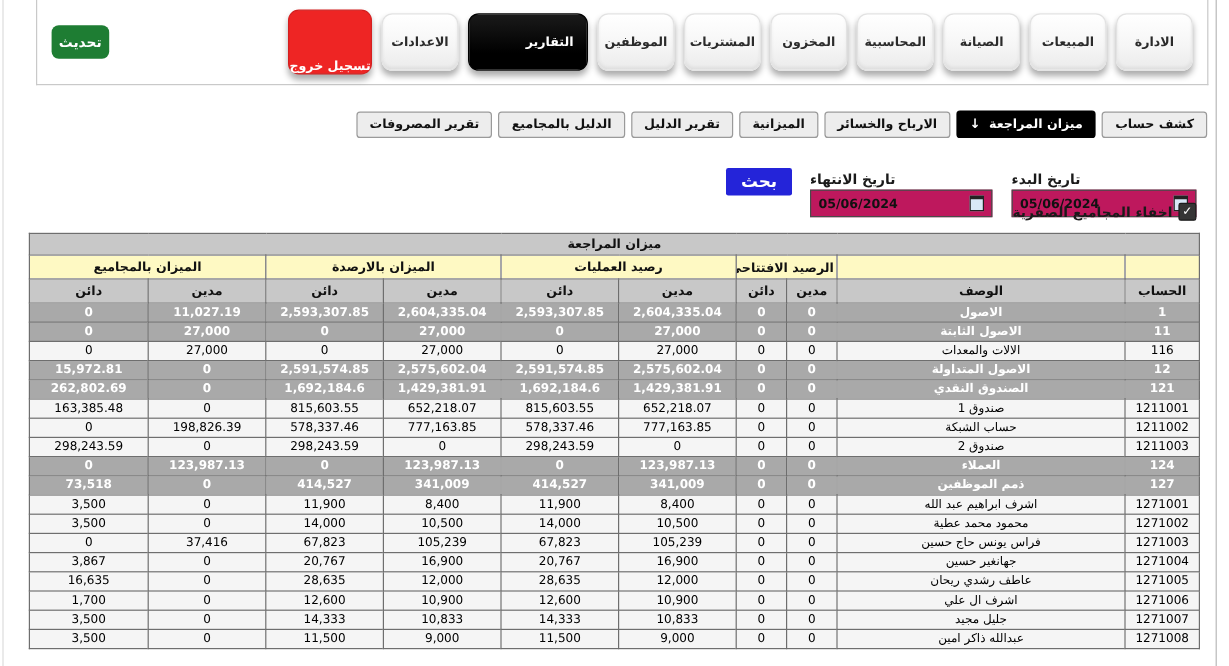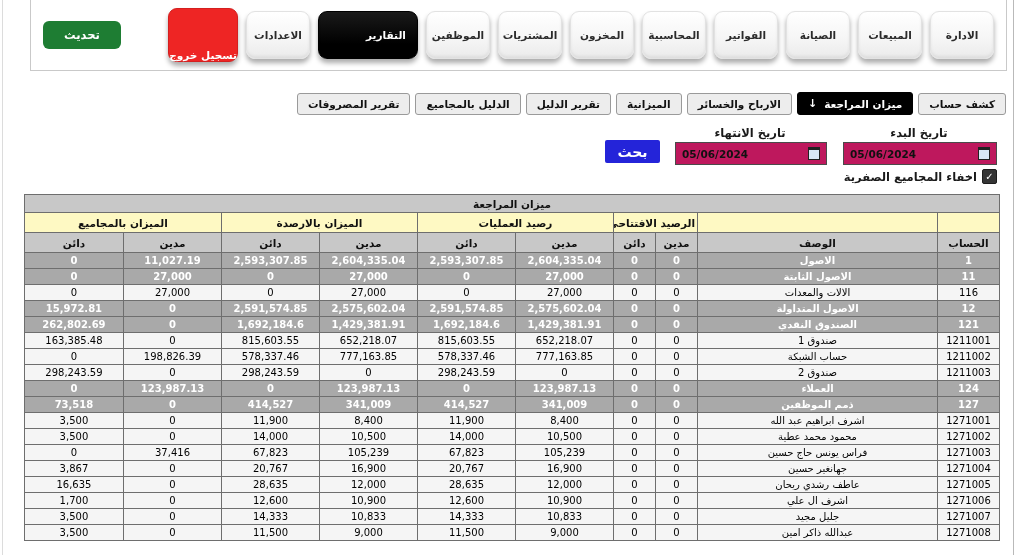--- a/index.html
+++ b/index.html
@@ -29,38 +29,38 @@
   }
   .key.active{
     background:linear-gradient(#1a1a1a,#000 70%);color:#fff;border-color:#000;padding-left:36px;
   }
   .key.logout{
     width:68px;height:52px;background:var(--red,#ee2524);color:#fff;
     border-color:#d41f1f;box-shadow:0 4px 5px rgba(0,0,0,.33);align-items:flex-end;
   }
   .refresh-btn{
     background:var(--green,#1e7d33);color:#fff;border:none;border-radius:6px;
-    padding:7px 21px;font-size:11.5px;font-weight:bold;cursor:pointer;
+    padding:7px 6px;font-size:11.5px;font-weight:bold;cursor:pointer;
     font-family:inherit;
   }
 
   
   .subtabs{position:absolute;top:92px;right:18px;display:flex;gap:5px;align-items:center;}
   .subtab{
     padding:4px 10px;background:#ededed;border:1px solid #9a9a9a;border-radius:3px;
     font-size:10.5px;font-weight:bold;color:#111;cursor:pointer;white-space:nowrap;
   }
   .subtab.active{background:#000;color:#fff;border-color:#000;display:flex;gap:7px;align-items:center;}
   .subtab .arrow{font-size:11px;}
 
   
   .date-group{position:absolute;}
   .date-group.start{top:126px;right:27px;width:154px;}
   .date-group.end{top:126px;right:197px;width:152px;}
-  .date-label{display:block;text-align:center;font-size:11.5px;font-weight:bold;color:#1a1a1a;margin:0 2px 2px 0;}
+  .date-label{display:block;text-align:left;font-size:11.5px;font-weight:bold;color:#1a1a1a;margin:16px 2px 2px 0;}
   .datebox{
     height:21px;background:#be185d;border:1px solid #4a4a4a;
     display:flex;direction:ltr;align-items:center;justify-content:space-between;
     padding:0 6px;cursor:pointer;
   }
   .datebox .val{font-size:10.5px;font-weight:bold;color:#111;}
   .cal-icon{width:10px;height:9px;border:1px solid #222;border-top:3px solid #222;display:inline-block;background:#d9e8f7;}
   .search-btn{
     position:absolute;top:140px;left:605px;width:55px;height:23px;
     background:var(--blue,#2424d9);color:#fff;border:none;border-radius:2px;
@@ -102,23 +102,20 @@
   </div>
 
   <div class="key">
     <span>المبيعات</span>
   </div>
 
   <div class="key">
     <span>الصيانة</span>
   </div>
 
-  <div class="key">
-    <span>الفواتير</span>
-  </div>
 
   <div class="key">
     <span>المحاسبية</span>
   </div>
 
   <div class="key">
     <span>المخزون</span>
   </div>
 
   <div class="key">

